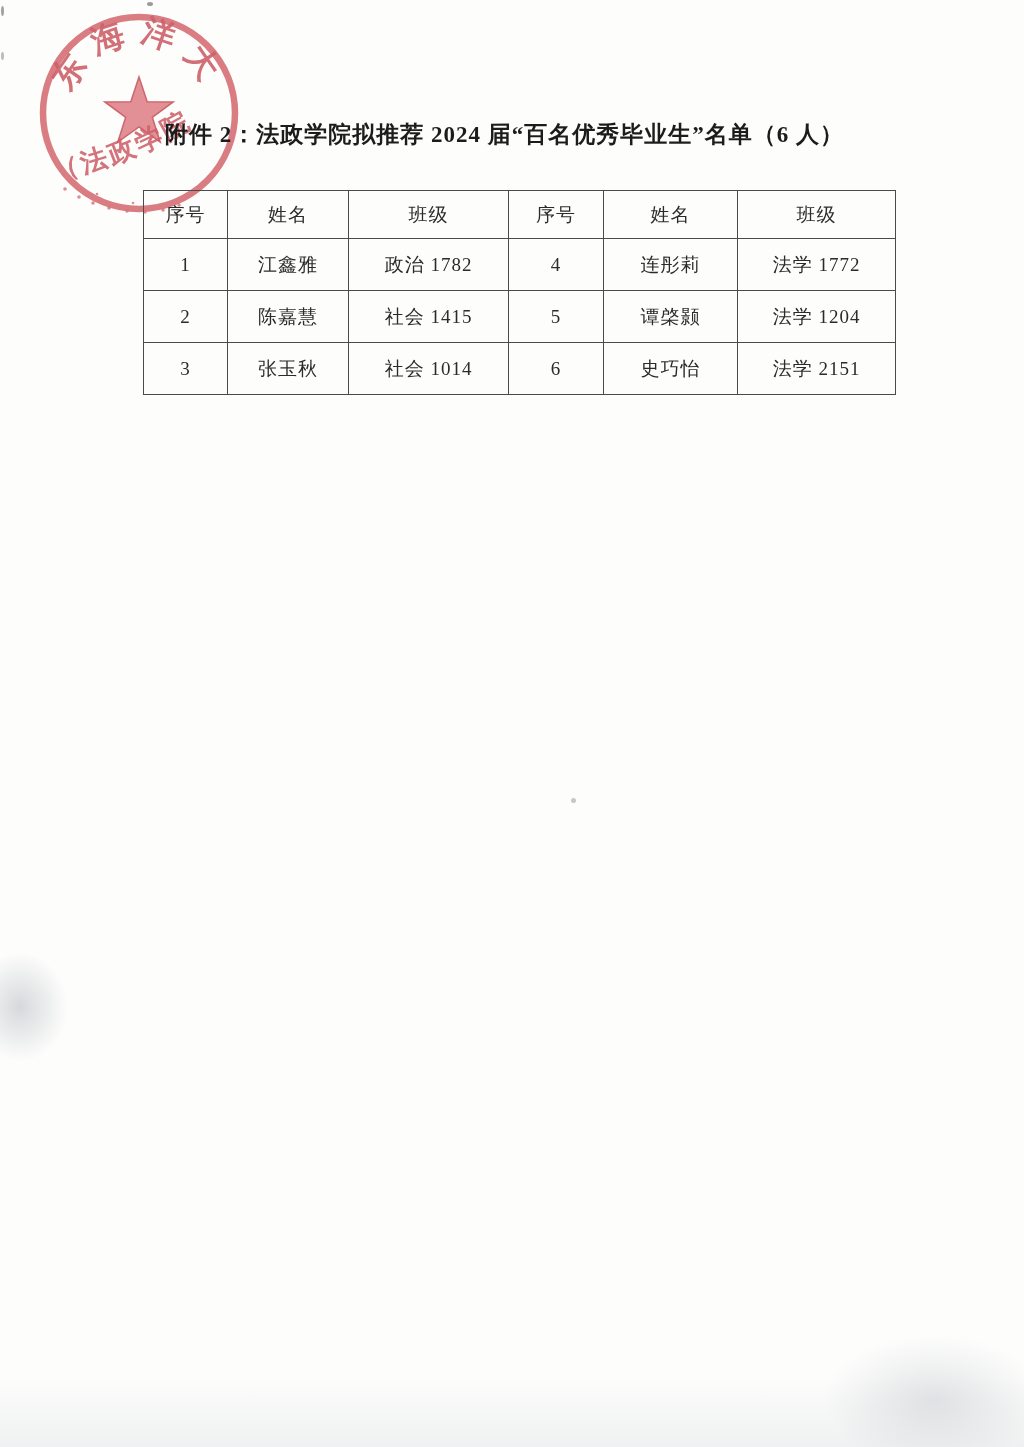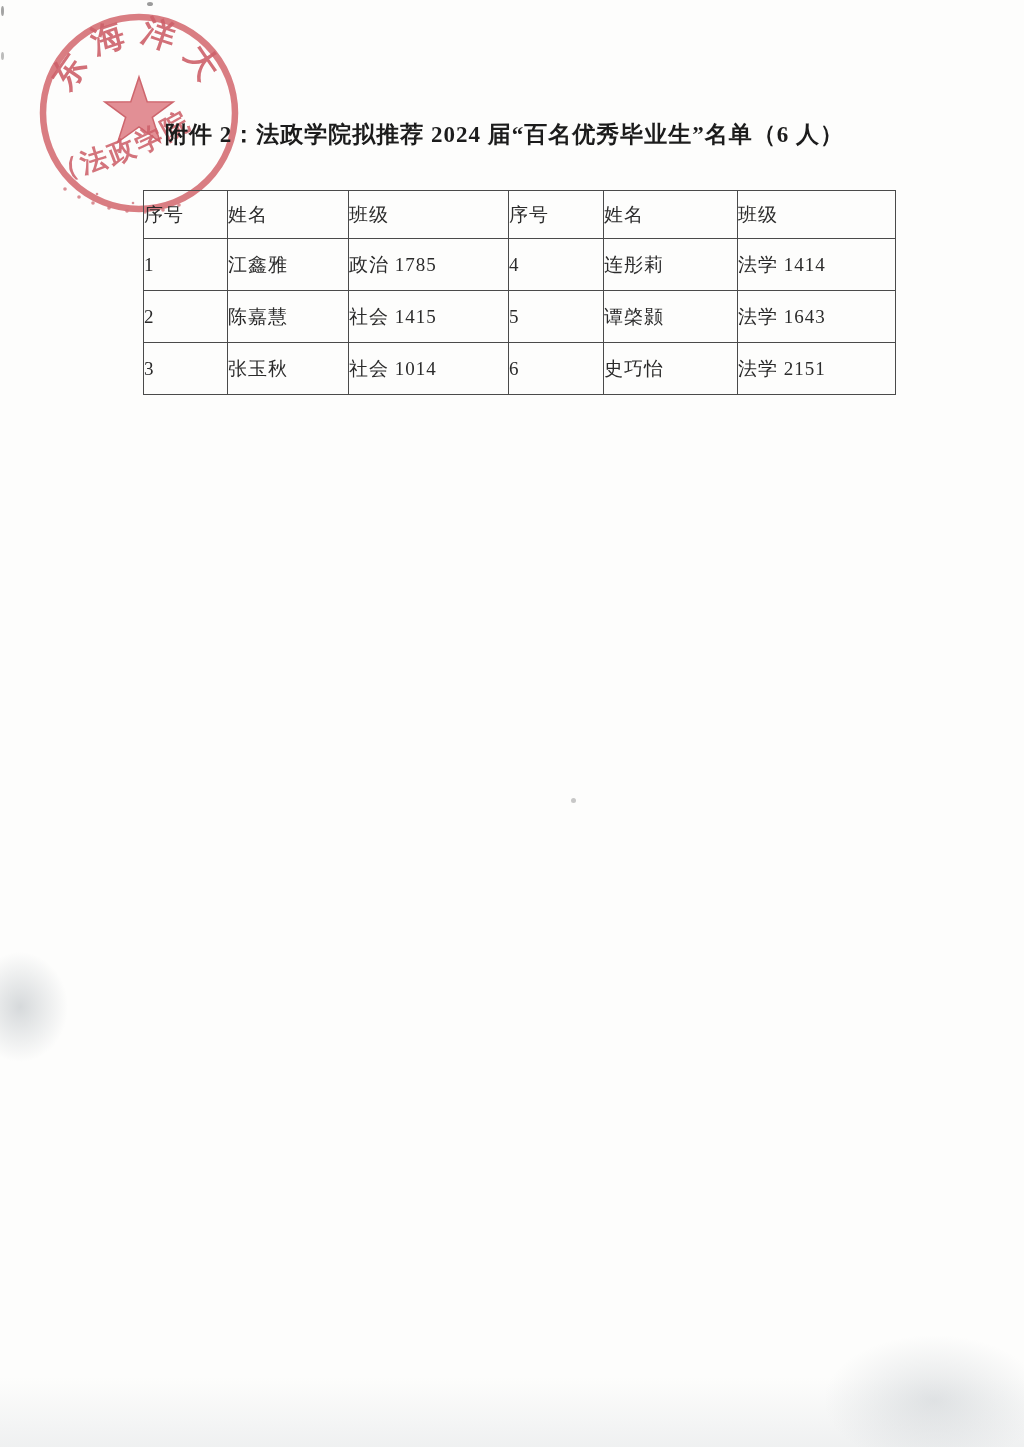--- a/index.html
+++ b/index.html
@@ -28,21 +28,21 @@
   .seal text{font-family:"Liberation Serif","DejaVu Serif",serif;font-weight:700;}
   
   table.roster{
     position:absolute;left:143px;top:190px;
     border-collapse:collapse;table-layout:fixed;
     width:752px;
     font-size:19px;color:#2b2b2b;
   }
   table.roster th,table.roster td{
     border:1.6px solid #4a4a4a;
-    text-align:left;vertical-align:middle;
+    text-align:center;vertical-align:middle;
     font-weight:400;padding:0;
     letter-spacing:1px;
   }
   table.roster thead tr{height:48px;}
   table.roster tbody tr{height:52px;}
   
   .speck{position:absolute;border-radius:50%;background:#5a5a5a;}
   .speck.s1{left:1px;top:6px;width:3px;height:10px;opacity:.55;}
   .speck.s2{left:1px;top:52px;width:3px;height:8px;opacity:.4;}
   .speck.s3{left:147px;top:2px;width:6px;height:4px;opacity:.6;}
@@ -110,32 +110,32 @@
         <th>班级</th>
         <th>序号</th>
         <th>姓名</th>
         <th>班级</th>
       </tr>
     </thead>
     <tbody>
       <tr>
         <td>1</td>
         <td>江鑫雅</td>
-        <td>政治 1785</td>
+        <td>政治 1782</td>
         <td>4</td>
         <td>连彤莉</td>
-        <td>法学 1414</td>
+        <td>法学 1772</td>
       </tr>
       <tr>
         <td>2</td>
         <td>陈嘉慧</td>
         <td>社会 1415</td>
         <td>5</td>
         <td>谭棨颢</td>
-        <td>法学 1643</td>
+        <td>法学 1204</td>
       </tr>
       <tr>
         <td>3</td>
         <td>张玉秋</td>
         <td>社会 1014</td>
         <td>6</td>
         <td>史巧怡</td>
         <td>法学 2151</td>
       </tr>
     </tbody>

